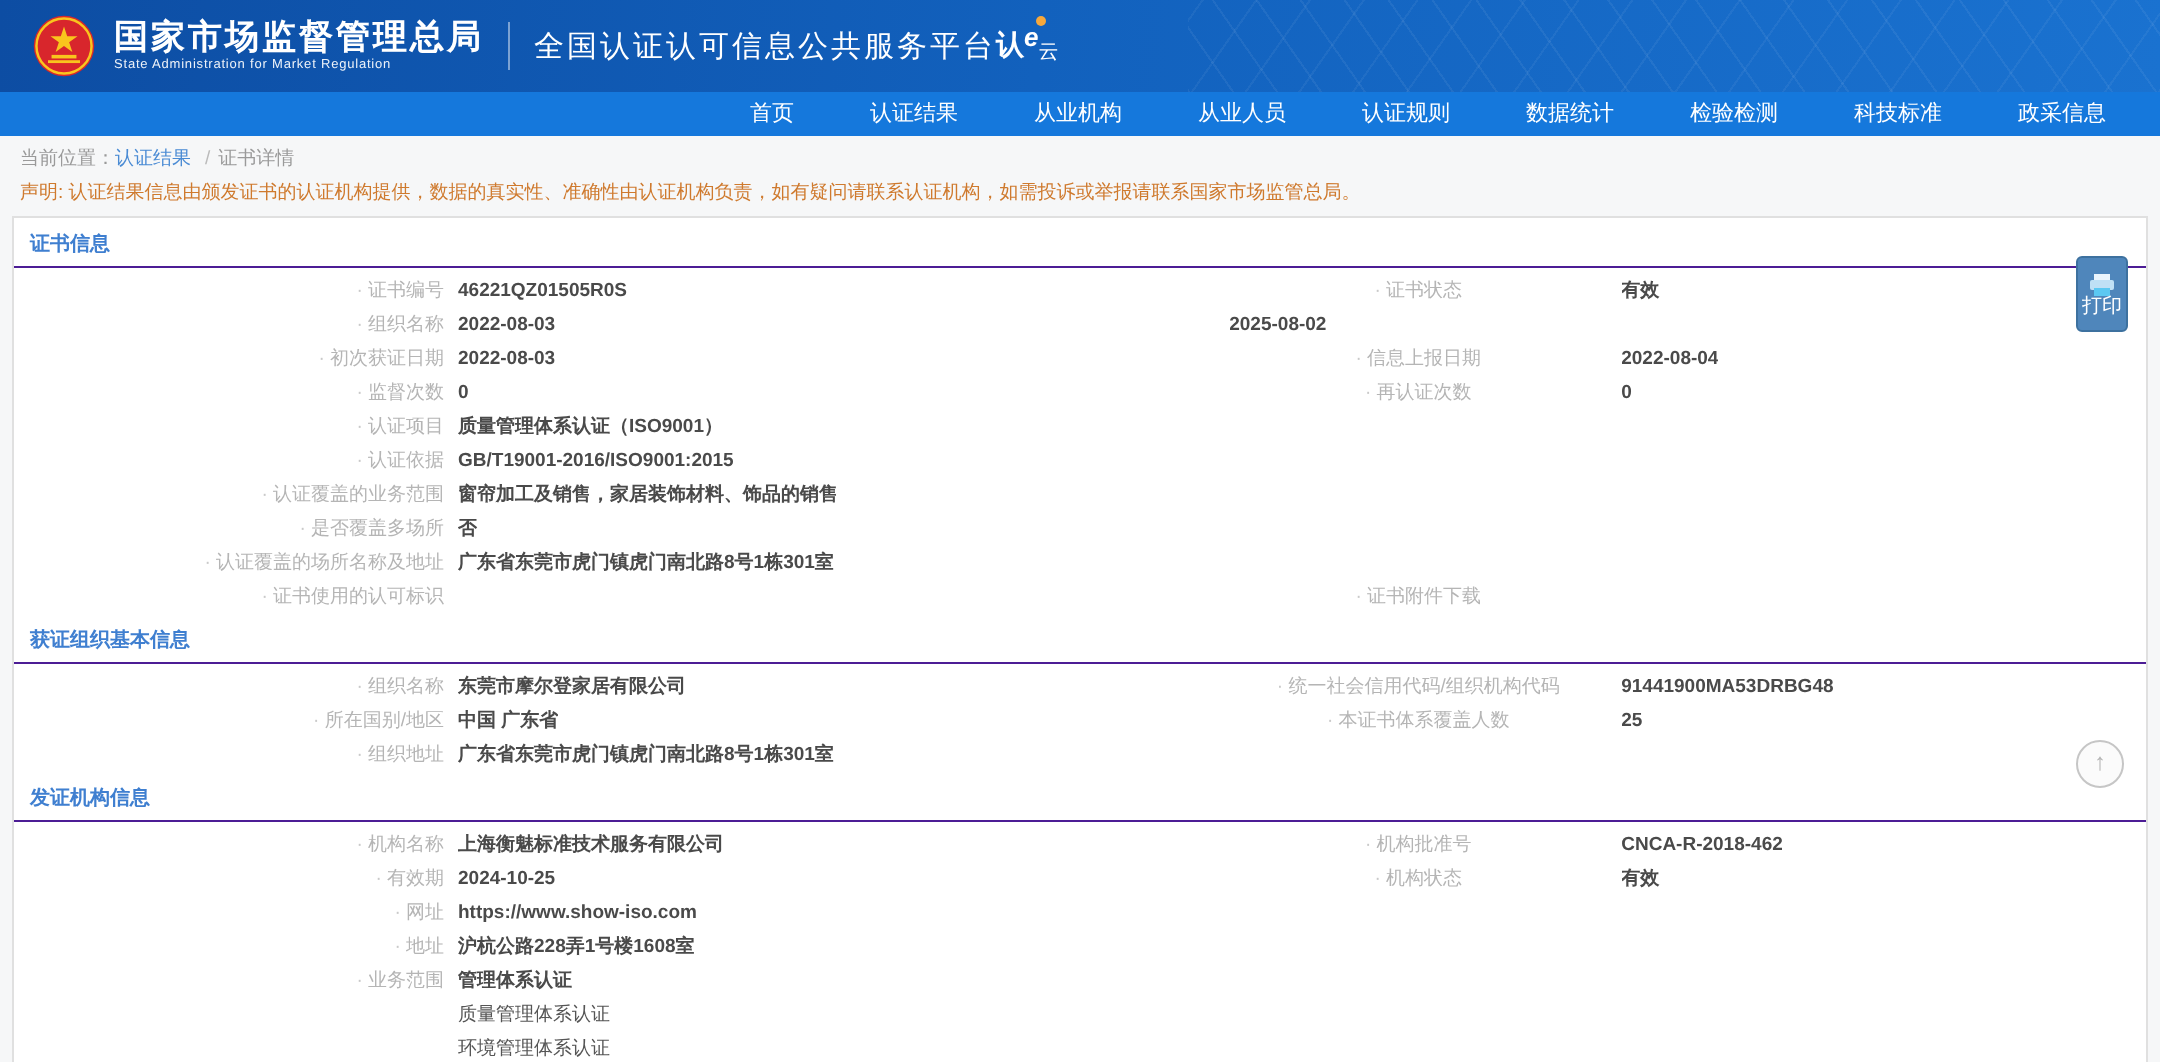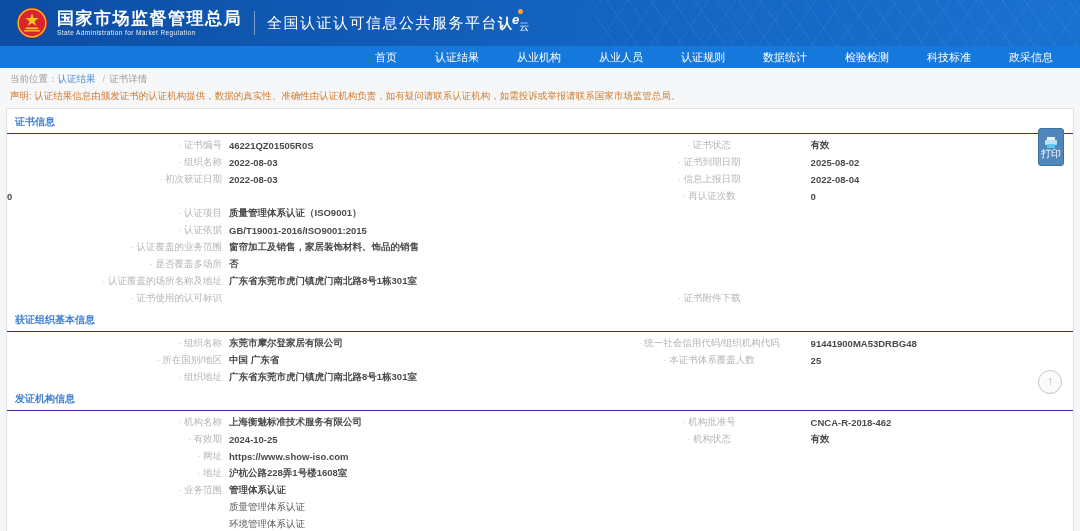--- a/index.html
+++ b/index.html
@@ -123,20 +123,21 @@
             </div>
           <div class="row">
               <span class="lbl">组织名称</span>
               <span class="val">2022-08-03</span>
             </div>
           <div class="row">
               <span class="lbl">初次获证日期</span>
               <span class="val">2022-08-03</span>
             </div>
           <div class="row">
+              <span class="lbl">监督次数</span>
               <span class="val">0</span>
             </div>
           <div class="row">
               <span class="lbl">认证项目</span>
               <span class="val">质量管理体系认证（ISO9001）</span>
             </div>
           <div class="row">
               <span class="lbl">认证依据</span>
               <span class="val">GB/T19001-2016/ISO9001:2015</span>
             </div>
@@ -156,21 +157,20 @@
               <span class="lbl">证书使用的认可标识</span>
               <span class="val"></span>
             </div>
         </div>
         <div class="col right">
           <div class="row">
               <span class="lbl">证书状态</span>
               <span class="val">有效</span>
             </div>
           <div class="row">
-              <span class="lbl">证书到期日期</span>
               <span class="val">2025-08-02</span>
             </div>
           <div class="row">
               <span class="lbl">信息上报日期</span>
               <span class="val">2022-08-04</span>
             </div>
           <div class="row">
               <span class="lbl">再认证次数</span>
               <span class="val">0</span>
             </div>

